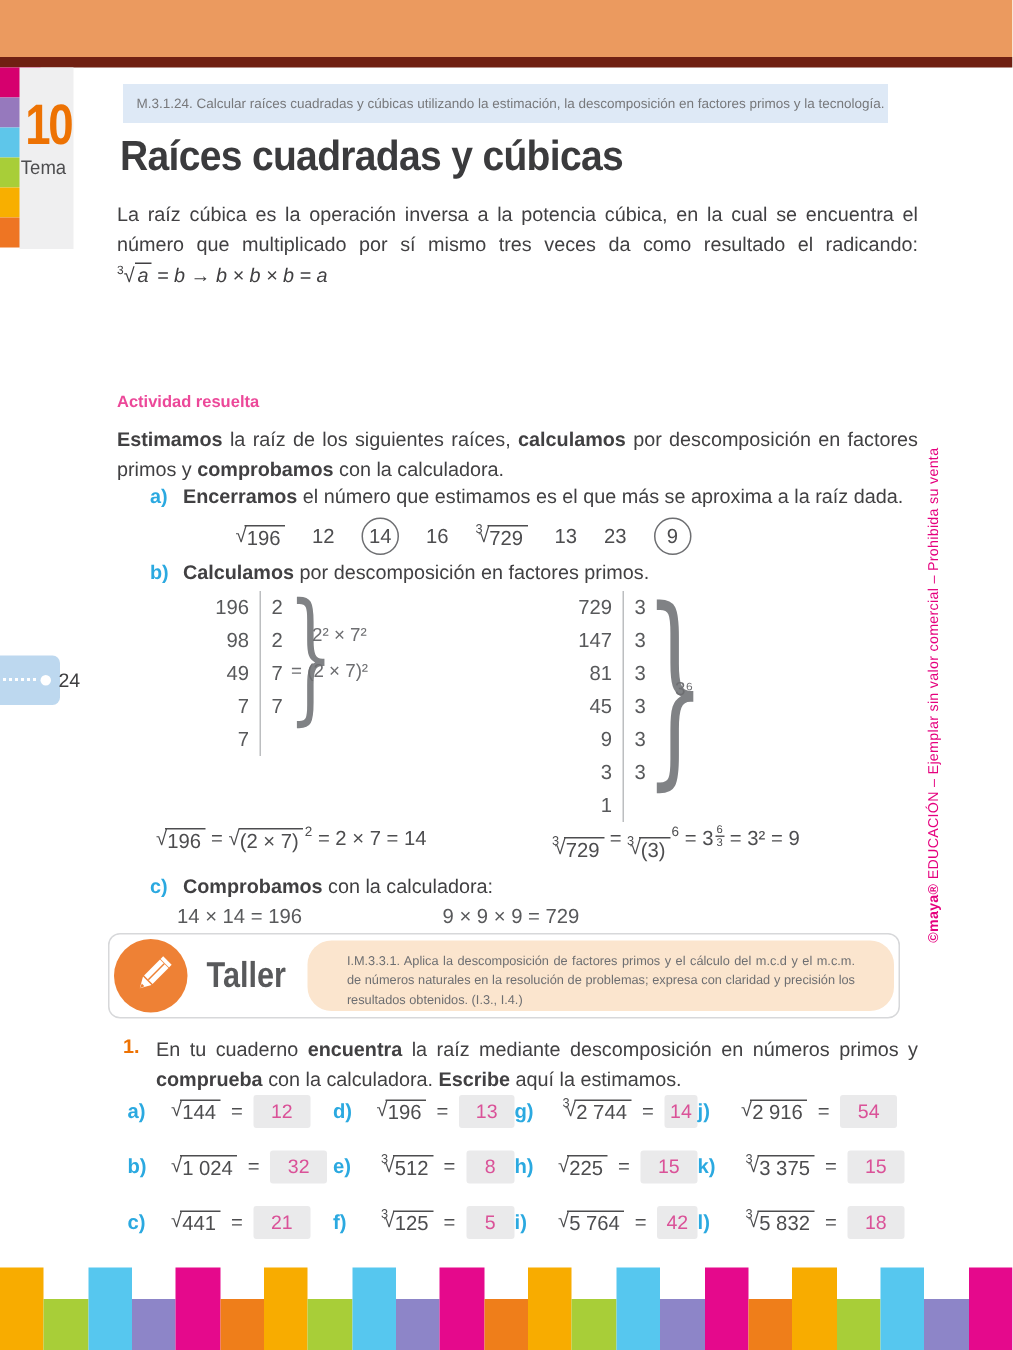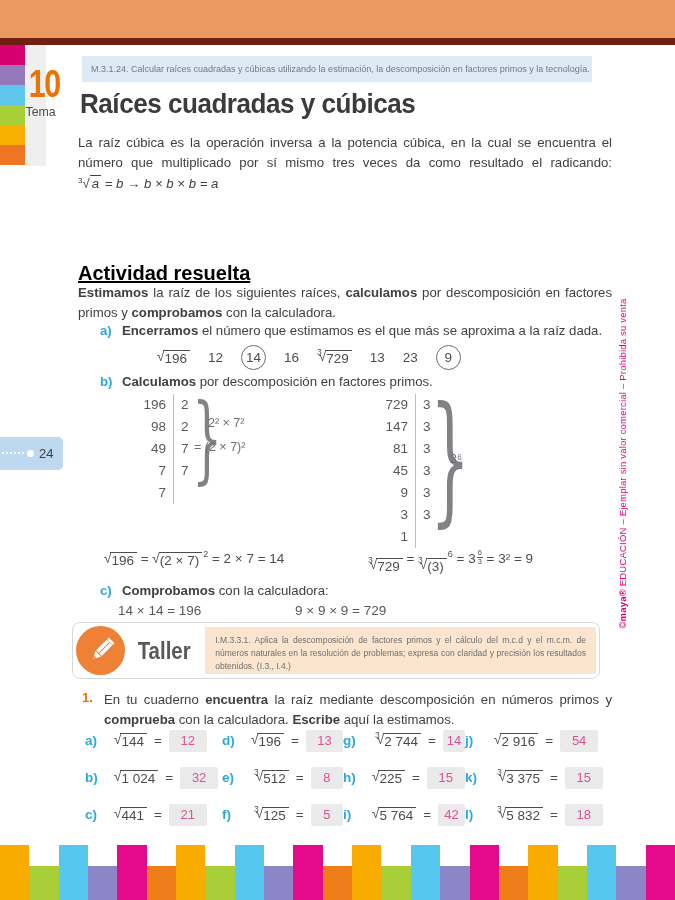--- a/index.html
+++ b/index.html
@@ -6,37 +6,37 @@
   body{
     width:675px;height:900px;position:relative;overflow:hidden;
     background:#ffffff;color:#414042;
     font-family:"Liberation Sans", sans-serif;
   }
   
   .header-bar{position:absolute;left:0;top:0;width:675px;height:38px;background:var(--header-orange,#EB9A5F);}
   .header-line{position:absolute;left:0;top:38px;width:675px;height:7px;background:var(--header-line,#702012);}
   .side-tab-strip{position:absolute;left:0;top:45px;width:27px;}
   .side-tab{width:27px;height:20px;}
-  .tema-box{position:absolute;left:25px;top:45px;width:21px;height:121px;background:#EFEFF0;text-align:left;}
+  .tema-box{position:absolute;left:13px;top:45px;width:36px;height:121px;background:#EFEFF0;text-align:left;}
   .tema-number{color:var(--accent-orange,#ED7203);font-weight:bold;font-size:38px;line-height:1;
     display:inline-block;transform:scaleX(0.8);margin-top:20px;letter-spacing:-2px;}
   .tema-label{font-size:13px;color:#4D4D4F;margin-top:1px;display:block;transform:scaleX(0.95);}
   .standard-box{position:absolute;left:82px;top:56px;width:510px;height:26px;background:var(--standard-box-bg,#DEE9F6);
     color:#77787B;font-size:9px;line-height:26px;padding:0 9px;box-sizing:border-box;white-space:nowrap;overflow:hidden;}
   .page-title{position:absolute;left:80px;top:88px;font-size:28px;font-weight:bold;color:#3B3B3D;
     transform:scaleX(0.93);transform-origin:left;letter-spacing:-0.5px;}
   
   .intro{position:absolute;left:78px;top:133px;width:534px;font-size:13.2px;line-height:1.54;text-align:justify;}
   .intro p{margin:0;}
   .fml{white-space:nowrap;font-style:italic;}
   .fml .idx{font-size:8px;font-style:normal;}
   .fml .sgn{font-style:normal;}
   .fml .rd{border-top:1.1px solid currentColor;padding:0 2px;}
   
-  .activity-heading{position:absolute;left:78px;top:262px;color:#000000;font-weight:bold;font-size:20px;text-decoration:underline;}
+  .activity-heading{position:absolute;left:78px;top:262px;color:#ec4899;font-weight:bold;font-size:11px;}
   .activity-intro{position:absolute;left:78px;top:283px;width:534px;font-size:13.2px;line-height:1.5;text-align:justify;}
   .item-line{position:absolute;left:100px;display:flex;font-size:13.2px;}
   .item-label{color:var(--label-blue,#2BA9E0);font-weight:bold;width:22px;flex:none;}
   .bold{font-weight:bold;}
   
   .rad{display:inline-flex;align-items:flex-start;white-space:nowrap;}
   .rad .idx{font-size:8.5px;margin:-3px -3px 0 0;align-self:flex-start;}
   .rad .sgn{line-height:1.1;}
   .rad .rd{border-top:1.2px solid currentColor;margin-left:-1px;padding:0 3px 0 1px;}
   .estimation-row{position:absolute;left:157px;top:344px;display:flex;align-items:center;gap:18px;
@@ -62,33 +62,33 @@
   .eq-1{left:104px;top:551px;}
   .eq-2{left:368px;top:549px;}
   .exp{font-size:9px;display:inline-block;transform:translateY(-6px);margin-left:1px;}
   .sfrac{display:inline-flex;flex-direction:column;font-size:7.5px;line-height:1.1;text-align:center;
     vertical-align:8px;margin-left:1px;}
   .sfrac .num{border-bottom:0.8px solid #58595B;padding:0 1px;}
   .checks{position:absolute;top:603px;font-size:13.5px;color:#58595B;}
   .check-1{left:118px;}
   .check-2{left:273px;margin-left:22px;}
   
-  .page-tab{position:absolute;left:0;top:437px;width:63px;height:33px;background:var(--page-tab-bg,#BDD8EF);
+  .page-tab{position:absolute;left:0;top:437px;width:40px;height:33px;background:var(--page-tab-bg,#BDD8EF);
     border-radius:0 5px 5px 0;}
   .page-dotline{position:absolute;left:2px;top:15px;width:22px;border-top:2px dotted #ffffff;}
   .page-dot{position:absolute;left:27px;top:13px;width:7px;height:7px;border-radius:50%;background:#ffffff;}
   .page-num{position:absolute;left:39px;top:0;line-height:33px;font-size:13px;color:#414042;}
   
   .taller{position:absolute;left:72px;top:622px;width:528px;height:57px;background:#fff;
     border:1px solid #D7D8DA;border-radius:8px;box-sizing:border-box;display:flex;align-items:center;padding:3px;}
   .taller-circle{flex:none;width:49px;height:49px;border-radius:50%;background:#EE8135;
     display:flex;align-items:center;justify-content:center;}
   .taller-label{font-size:24px;color:#58595B;font-weight:bold;transform:scaleX(0.85);margin:0 10px 0 8px;}
   .taller-standard{flex:1;height:47px;background:var(--taller-box-bg,#FBE5CE);font-size:8.5px;line-height:1.55;
-    color:#6D6E71;padding:7px 10px;box-sizing:border-box;text-align:justify;}
+    color:#6D6E71;padding:7px 26px;box-sizing:border-box;text-align:justify;border-radius:16px;}
   
   .ex-number{position:absolute;left:82px;top:690px;color:var(--accent-orange,#ED7203);font-weight:bold;font-size:13.2px;}
   .ex-intro{position:absolute;left:104px;top:690px;width:508px;font-size:13.2px;line-height:1.55;text-align:justify;}
   .ex-grid{position:absolute;left:85px;top:729px;display:grid;
     grid-template-columns:137px 121px 122px 145px;row-gap:14px;}
   .excell{display:flex;align-items:center;height:23px;font-size:13.5px;color:#4D4D4F;}
   .exlabel{color:var(--label-blue,#2BA9E0);font-weight:bold;width:22px;flex:none;margin-right:10px;}
   .exeq{margin:0 7px;}
   .ansbox{width:38px;height:22px;background:#EAEAEB;border-radius:2px;color:var(--answer-pink,#DA5298);
     font-size:13px;display:inline-flex;align-items:center;justify-content:center;}

